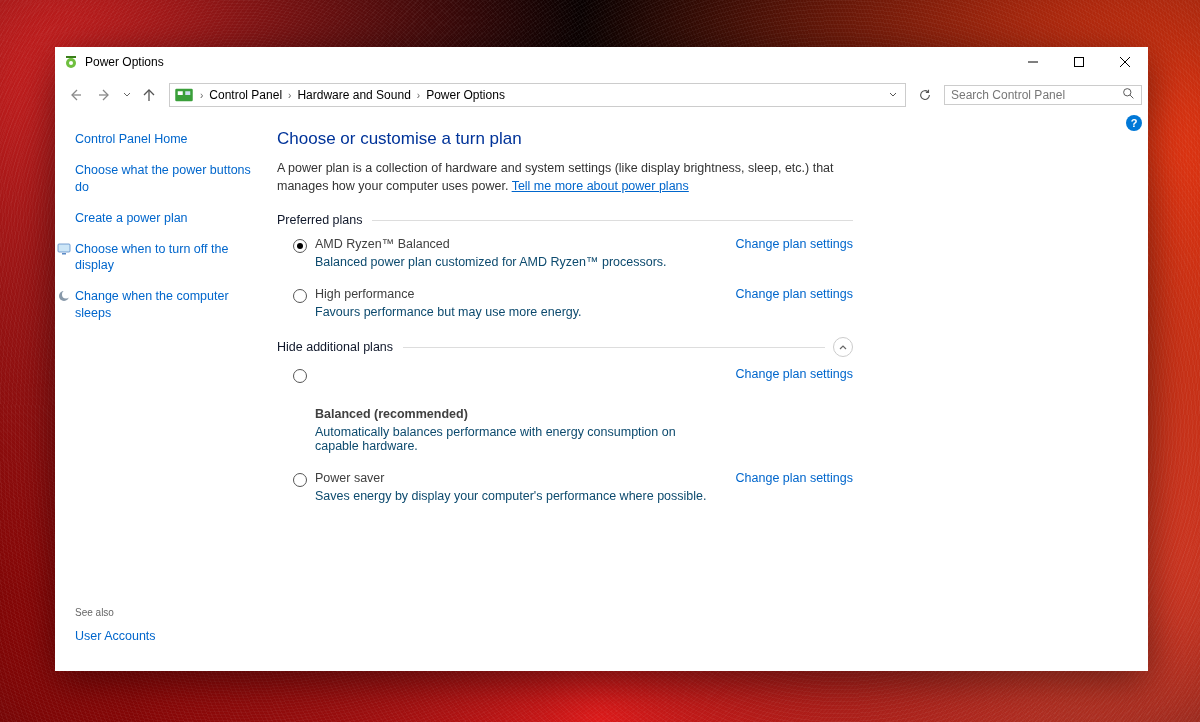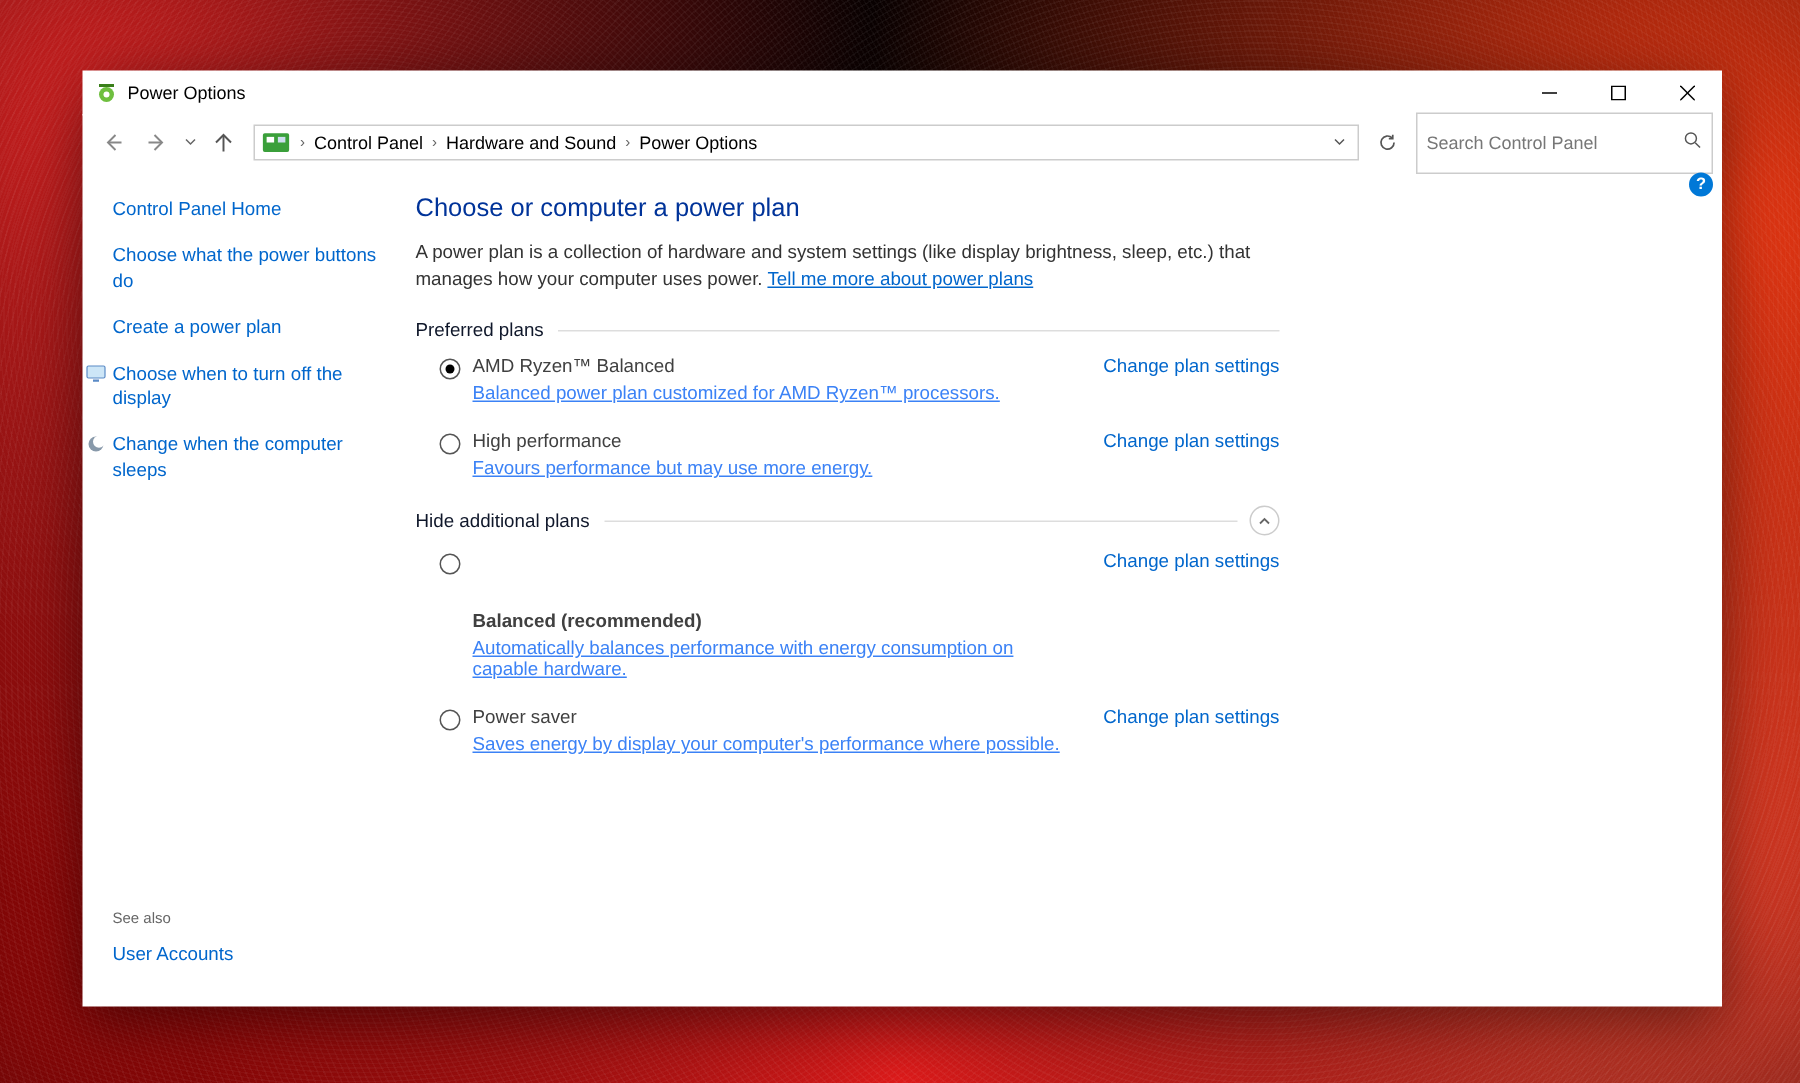--- a/index.html
+++ b/index.html
@@ -92,21 +92,21 @@
   .bc-sep { color:#666; padding: 0 4px; font-size:10px; }
   .bc-item { color:#000; padding: 2px 2px; font-size:12px; }
   .bc-spacer { flex:1; }
   .bc-dd { color:#555; padding: 0 6px; }
   .refresh {
     width:26px; height:24px;
     display:flex; align-items:center; justify-content:center;
     margin-right:4px; color:#555;
   }
   .searchbox {
-    width: 198px; height: 41px;
+    width: 198px; height: 20px;
     border: 1px solid #ccc;
     display:flex; align-items:center;
     padding: 0 6px;
     color:#777;
     font-size:12px;
   }
   .searchbox input {
     border:none; outline:none; flex:1; font-size:12px; color:#333;
   }
   .searchbox input::placeholder { color:#777; }
@@ -175,21 +175,21 @@
     width:14px; height:14px; border:1px solid #555; border-radius:50%;
     margin-right:8px; margin-top:2px; flex-shrink:0;
     display:flex; align-items:center; justify-content:center;
   }
   .plan .radio.checked::after {
     content:""; width:6px; height:6px; background:#000; border-radius:50%;
   }
   .plan .pcol { flex:1; }
   .plan .pname { font-size:12.5px; color:#404040; }
   .plan .pname.bold { font-weight:600;margin-top:40px; }
-  .plan .pdesc { font-size:12.5px; color:#3b82f6; margin-top:4px;text-decoration:underline; }
+  .plan .pdesc { font-size:12.5px; color:#0c4a6e; margin-top:4px; }
   .plan .plink { color:#0066cc; font-size:12.5px; text-decoration:none; white-space:nowrap; margin-left:20px;}
   .section { max-width: 576px; }
 </style>
 </head>
 <body>
 
 <div class="wallpaper"></div>
 <div class="noise"></div>
 
 <div class="window">
@@ -311,21 +311,21 @@
             </svg>
         </span>
         <span>Change when the computer sleeps</span>
       </a>
       <div class="spacer"></div>
       <div class="seealso">See also</div>
       <a href="#">User Accounts</a>
     </div>
 
     <div class="main">
-      <h1>Choose or computer a power plan</h1>
+      <h1>Choose or customise a turn plan</h1>
       <p class="desc">
         <span>A power plan is a collection of hardware and system settings (like display brightness, sleep, etc.) that manages how your computer uses power. </span><a href="#">Tell me more about power plans</a>
       </p>
 
       <div class="section">
         <div class="section-head">
           <span class="label">Preferred plans</span>
           <span class="line"></span>
         </div>
 

